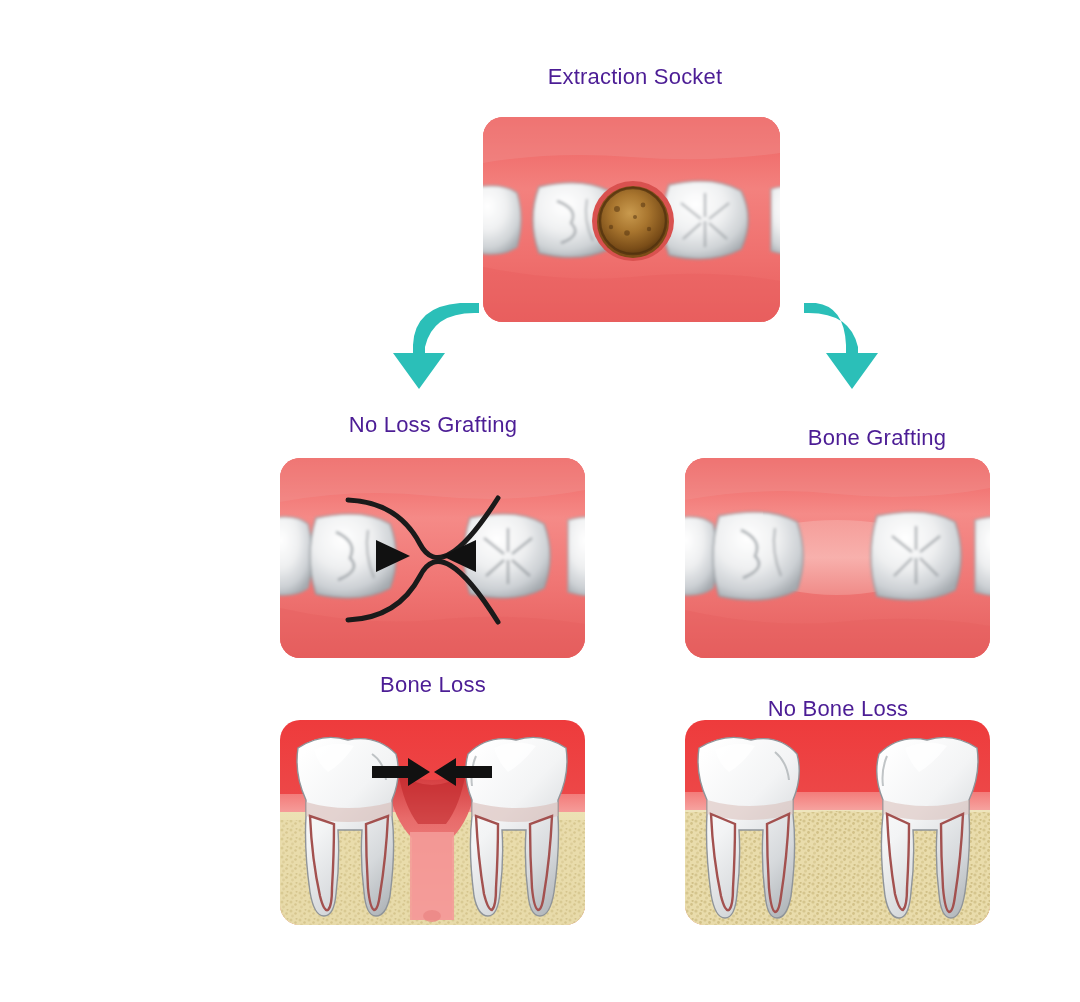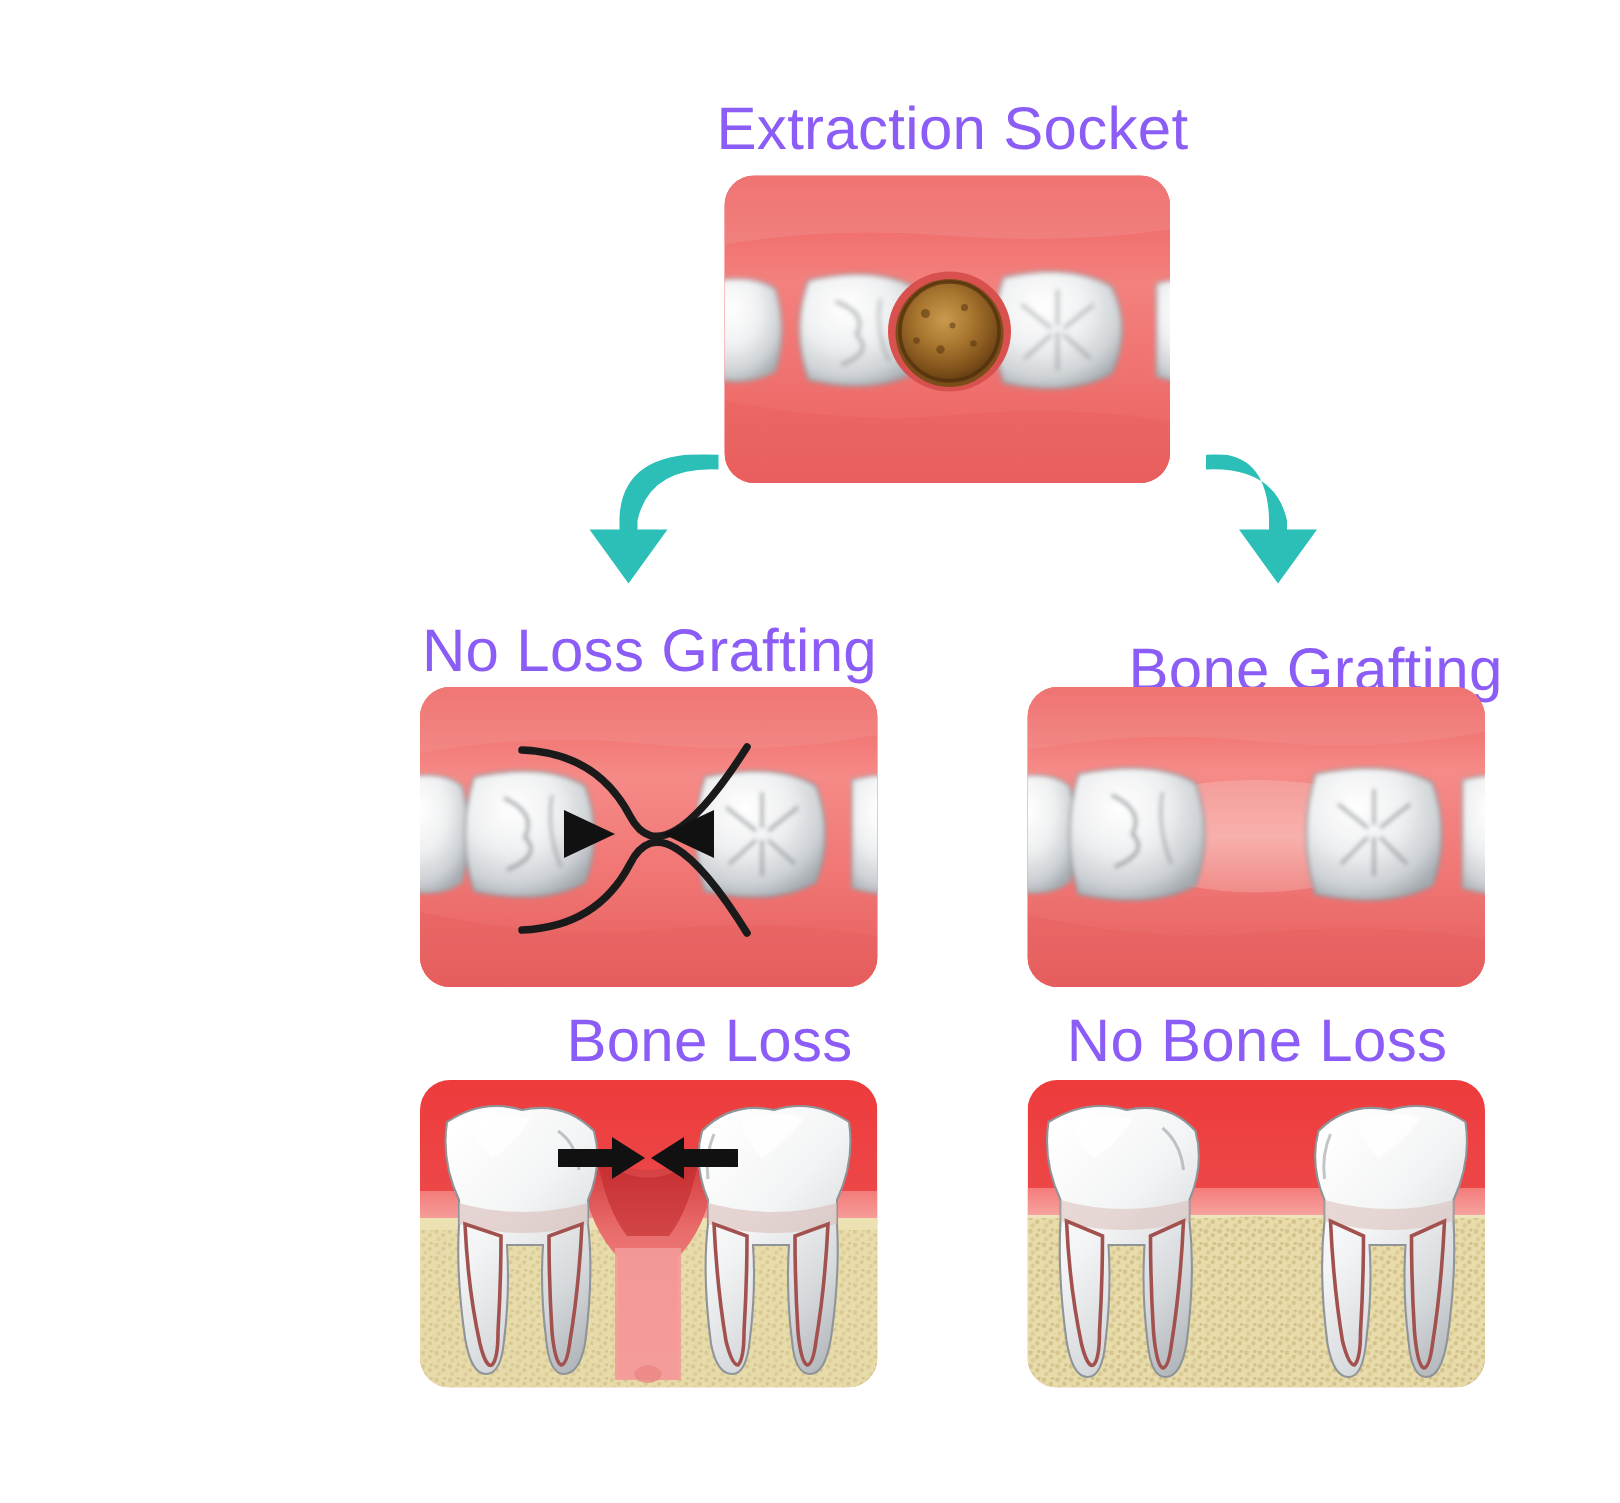--- a/index.html
+++ b/index.html
@@ -9,22 +9,22 @@
   body {
     width: 1080px; height: 1002px;
     position: relative;
     font-family: "Liberation Sans", sans-serif;
     overflow: hidden;
   }
   #stage { position: absolute; inset: 0; }
 
   .label {
     position: absolute;
-    color: #8b5cf6;
-    font-size: 40px;
+    color: #4c1d95;
+    font-size: 22px;
     font-weight: 400;
     letter-spacing: 0.2px;
     white-space: nowrap;
     text-align: left;
     transform: translateX(-50%);
   }
 
   .panel {
     position: absolute;
     border-radius: 20px;
@@ -220,21 +220,21 @@
           <path d="M207 78 L227 94"></path>
             <path d="M255 78 L235 94"></path>
           <path d="M209 118 L227 100"></path>
             <path d="M253 118 L235 100"></path>
         </g>
         <path d="M290 62 Q320 54 334 66 L334 134 Q318 142 290 134 Z" fill="url(#enamel3)" stroke="#9aa0a5" stroke-width="1.2"></path>
       </g>
     </svg>
   </div>
 
-  <div class="label" style="left:433px; top:672px;margin-left:40px;">Bone Loss</div>
+  <div class="label" style="left:433px; top:672px;">Bone Loss</div>
 
   <div class="panel" style="left:280px; top:720px; width:305px; height:205px; background:#ffffff;">
     <svg viewBox="0 0 305 205" preserveAspectRatio="none">
       <defs>
         <linearGradient id="gumTop4" x1="0" y1="0" x2="0" y2="1">
           <stop offset="0%" stop-color="#ee3b3c"></stop>
           <stop offset="60%" stop-color="#ec4f4f"></stop>
           <stop offset="100%" stop-color="#ea5b5a"></stop>
         </linearGradient>
         <linearGradient id="gumBand4" x1="0" y1="0" x2="0" y2="1">
@@ -301,21 +301,21 @@
         <path d="M196 36 Q190 50 192 66" fill="none" stroke="#9aa0a4" stroke-width="2" opacity=".6"></path>
       </g>
 
       <g fill="#111111">
         <path d="M92 46 L128 46 L128 38 L150 52 L128 66 L128 58 L92 58 Z"></path>
         <path d="M212 46 L176 46 L176 38 L154 52 L176 66 L176 58 L212 58 Z"></path>
       </g>
     </svg>
   </div>
 
-  <div class="label" style="left:838px; top:672px;">No Bone Loss</div>
+  <div class="label" style="left:838px; top:696px;">No Bone Loss</div>
 
   <div class="panel" style="left:685px; top:720px; width:305px; height:205px; background:#ffffff;">
     <svg viewBox="0 0 305 205" preserveAspectRatio="none">
       <defs>
         <linearGradient id="gumTop5" x1="0" y1="0" x2="0" y2="1">
           <stop offset="0%" stop-color="#ee3b3c"></stop>
           <stop offset="60%" stop-color="#ec4f4f"></stop>
           <stop offset="100%" stop-color="#ea5b5a"></stop>
         </linearGradient>
         <linearGradient id="gumBand5" x1="0" y1="0" x2="0" y2="1">

